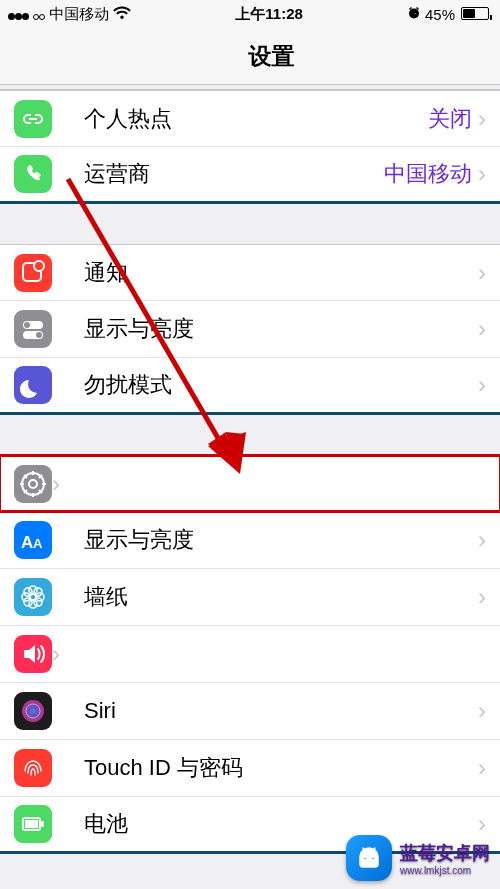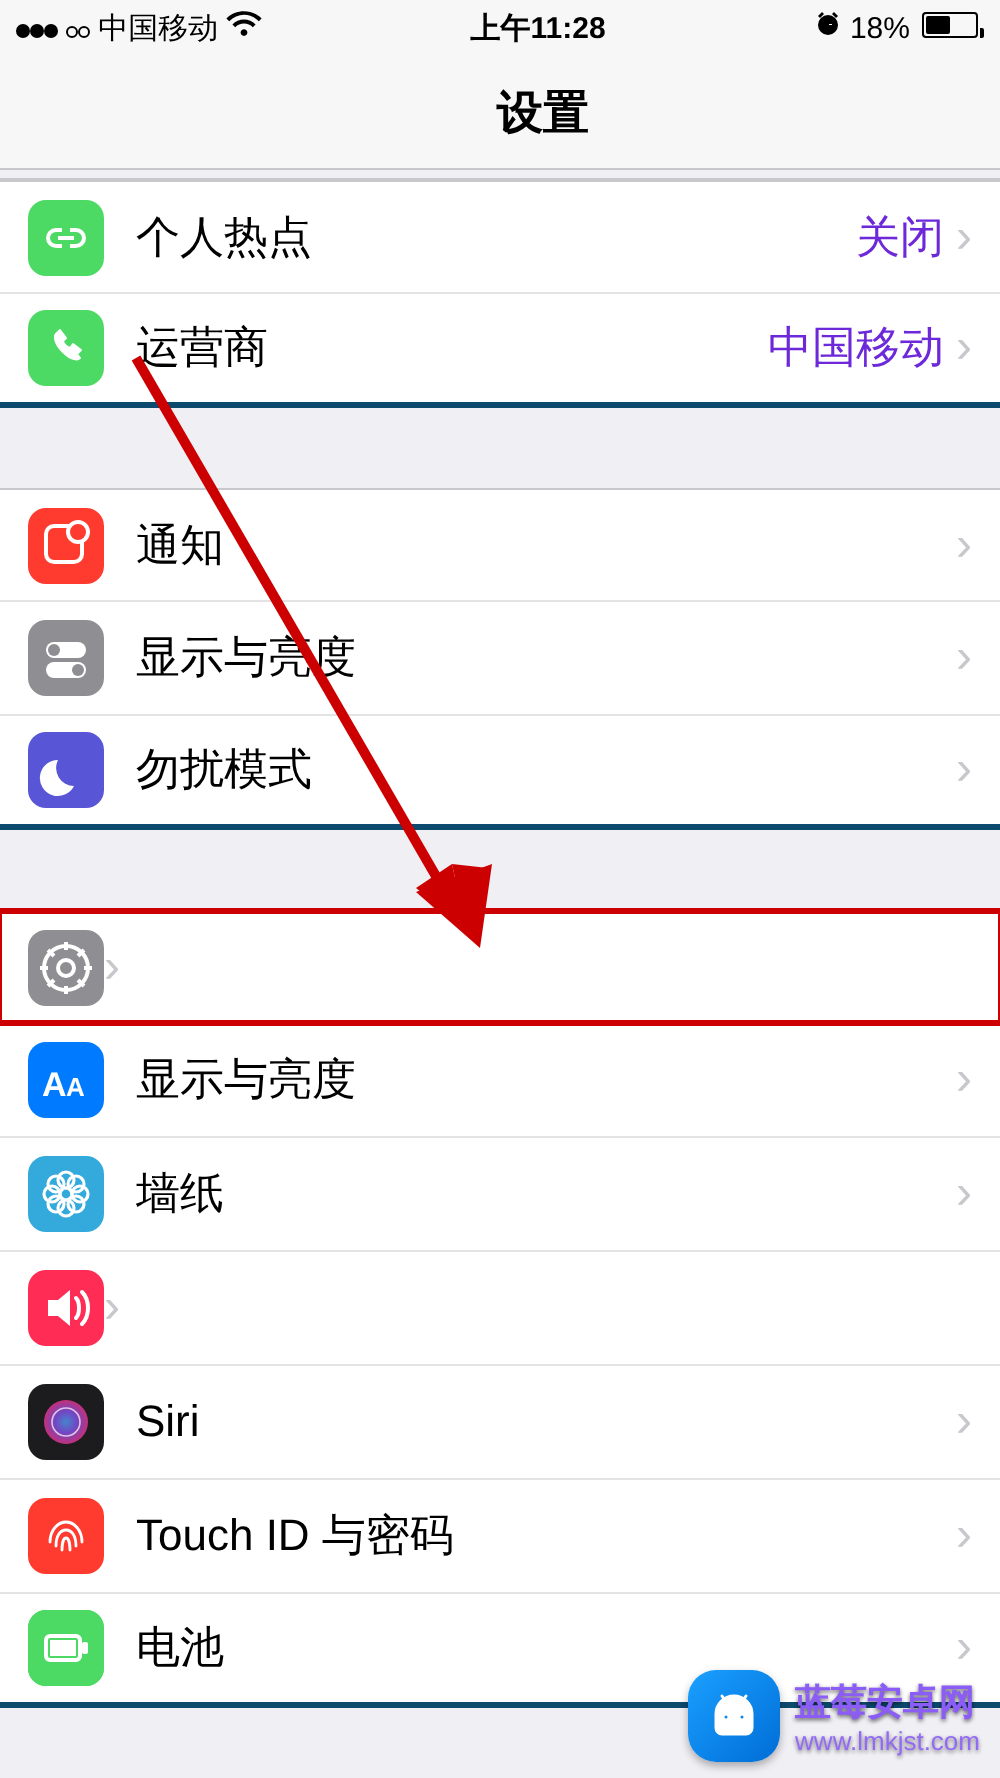--- a/index.html
+++ b/index.html
@@ -31,33 +31,33 @@
     .group { background: #fff; }
     .spacer-sm { height: 6px; background: transparent; border-top: 1px solid #c8c7cc; border-bottom: 1px solid #c8c7cc; margin-top: -1px; }
     .spacer { height: 40px; }
     .row {
       display: flex; align-items: center; height: 57px; padding: 0 14px;
       background: #fff; border-bottom: 1px solid #c8c7cc80; position: relative;
     }
     .row.first-in-group { border-top: 1px solid #c8c7cc; }
     .row.last-in-group { border-bottom: 3px solid #0c4a6e; }
     .icon { width: 38px; height: 38px; border-radius: 9px; flex: 0 0 auto; display: flex; align-items: center; justify-content: center; }
-    .label { margin-left: 16px; font-size: 22px; flex: 1; }
+    .label { margin-left: 32px; font-size: 22px; flex: 1; }
     .detail { font-size: 22px; color: #6d28d9; margin-right: 6px; }
     .chevron { color: #c7c7cc; font-size: 24px; flex: 0 0 auto; }
     
     .highlight-box { position: absolute; inset: -2px; border: 3px solid #cc0000; pointer-events: none; z-index: 5; }
     
     .arrow-svg { position: absolute; left: 58px; top: 174px; width: 210px; height: 330px; z-index: 6; pointer-events: none; }
     
     .wm { position: absolute; right: 10px; bottom: 8px; z-index: 20; display: flex; align-items: center; gap: 8px; }
     .wm-logo { width: 46px; height: 46px; background: linear-gradient(135deg,#1aa0ff,#006dd6); border-radius: 14px; display: flex; align-items: center; justify-content: center; box-shadow: 0 2px 4px rgba(0,0,0,.3); }
-    .wm-text { display: flex; flex-direction: column; align-items: flex-start; color: #8b5cf6; text-shadow: 0 1px 2px rgba(0,0,0,.6); }
+    .wm-text { display: flex; flex-direction: column; align-items: flex-start; color: #4c1d95; text-shadow: 0 1px 2px rgba(0,0,0,.6); }
     .wm-name { font-size: 18px; font-weight: 700; }
-    .wm-url { font-size: 13px; opacity: .9; text-align: right; }
+    .wm-url { font-size: 10px; opacity: .9; text-align: right; }
     
     .icon svg { width: 100%; height: 100%; }
   </style>
 </head>
 <body>
 
 <div class="statusbar">
   <div class="sb-left">
     <span class="signal-dots">
       <span class="dot"></span><span class="dot"></span><span class="dot"></span>
@@ -70,21 +70,21 @@
         </svg>
     </span>
   </div>
   <div style="font-weight:700">上午11:28</div>
   <div class="sb-right">
     <span>
       <svg width="14" height="14" viewBox="0 0 14 14">
           <path fill="#000" d="M7 2.5a5 5 0 100 10 5 5 0 000-10zM7.5 7.5V4h-1v3h2.5v.5H7.5zM2 3l2-2 1 1-2 2-1-1zm8-2l2 2-1 1-2-2 1-1z"></path>
         </svg>
     </span>
-    <span>18%</span>
+    <span>45%</span>
     <span class="batt">
       <span class="batt-body"><span class="batt-fill"></span></span><span class="batt-tip"></span>
     </span>
   </div>
 </div>
 
 <div class="nav">
   <span>设置</span>
 </div>
 

